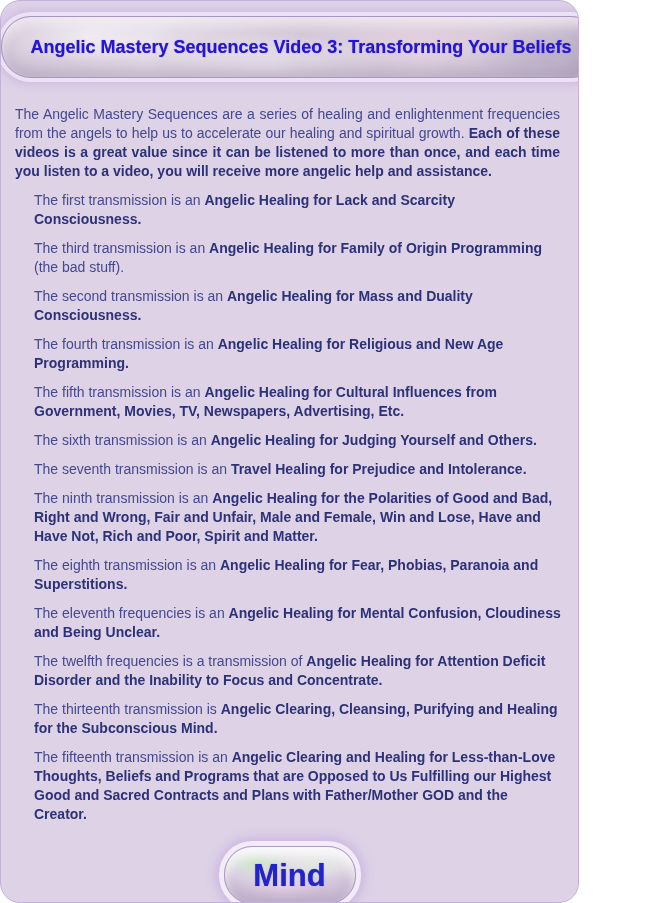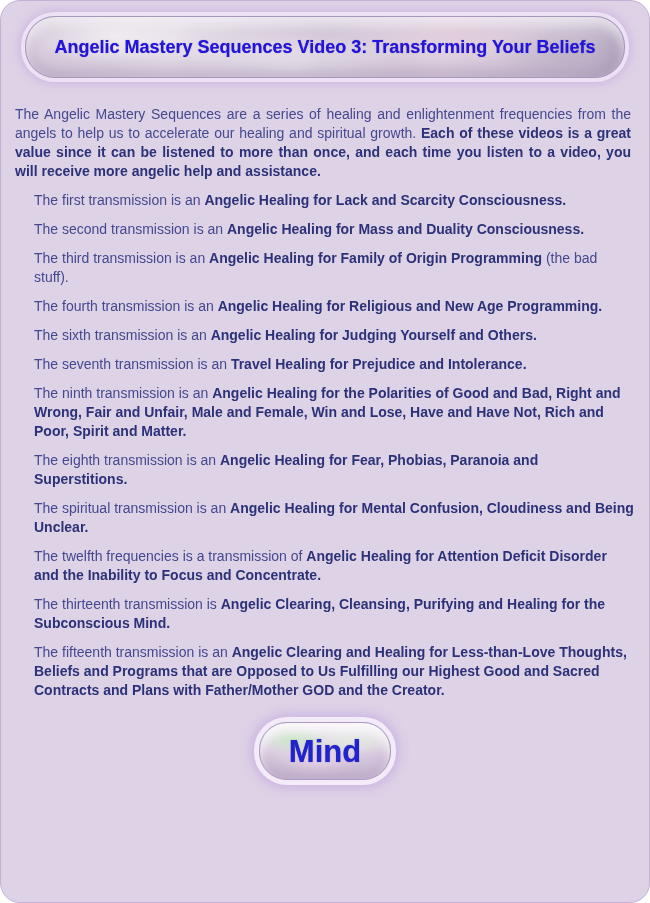--- a/index.html
+++ b/index.html
@@ -3,21 +3,21 @@
 <meta charset="utf-8">
 <style>
   html, body {
     margin: 0;
     padding: 0;
     background: #ffffff;
     font-family: "Liberation Sans", sans-serif;
   }
   .page {
     position: relative;
-    width: 650px;
+    width: 579px;
     height: 903px;
     box-sizing: border-box;
     background: #ddd2e6;
     border: 1px solid #c4b1d6;
     border-radius: 20px;
     overflow: hidden;
   }
   
   .title-banner {
     margin: 15px auto 0 auto;
@@ -109,37 +109,38 @@
   <div class="title-banner">
     <span class="page-title">Angelic Mastery Sequences Video 3: Transforming Your Beliefs</span>
   </div>
 
   <div class="content">
 
     <p class="intro"><span>The Angelic Mastery Sequences are a series of healing and enlightenment frequencies from the angels to help us to accelerate our healing and spiritual growth. </span><span class="b">Each of these videos is a great value since it can be listened to more than once, and each time you listen to a video, you will receive more angelic help and assistance.</span></p>
 
     <p class="item"><span>The first transmission is an </span><span class="b">Angelic Healing for Lack and Scarcity Consciousness.</span><span></span></p>
 
+    <p class="item"><span>The third transmission is an </span><span class="b">Angelic Healing for Family of Origin Programming</span><span> (the bad stuff).</span></p>
+
     <p class="item"><span>The second transmission is an </span><span class="b">Angelic Healing for Mass and Duality Consciousness.</span><span></span></p>
-
-    <p class="item"><span>The third transmission is an </span><span class="b">Angelic Healing for Family of Origin Programming</span><span> (the bad stuff).</span></p>
 
     <p class="item"><span>The fourth transmission is an </span><span class="b">Angelic Healing for Religious and New Age Programming.</span><span></span></p>
 
+    <p class="item"><span>The fifth transmission is an </span><span class="b">Angelic Healing for Cultural Influences from Government, Movies, TV, Newspapers, Advertising, Etc.</span><span></span></p>
 
     <p class="item"><span>The sixth transmission is an </span><span class="b">Angelic Healing for Judging Yourself and Others.</span><span></span></p>
 
     <p class="item"><span>The seventh transmission is an </span><span class="b">Travel Healing for Prejudice and Intolerance.</span><span></span></p>
 
     <p class="item"><span>The ninth transmission is an </span><span class="b">Angelic Healing for the Polarities of Good and Bad, Right and Wrong, Fair and Unfair, Male and Female, Win and Lose, Have and Have Not, Rich and Poor, Spirit and Matter.</span><span></span></p>
 
     <p class="item"><span>The eighth transmission is an </span><span class="b">Angelic Healing for Fear, Phobias, Paranoia and Superstitions.</span><span></span></p>
 
 
-    <p class="item"><span>The spiritual transmission is an </span><span class="b">Angelic Healing for Mental Confusion, Cloudiness and Being Unclear.</span><span></span></p>
+    <p class="item"><span>The eleventh frequencies is an </span><span class="b">Angelic Healing for Mental Confusion, Cloudiness and Being Unclear.</span><span></span></p>
 
     <p class="item"><span>The twelfth frequencies is a transmission of </span><span class="b">Angelic Healing for Attention Deficit Disorder and the Inability to Focus and Concentrate.</span><span></span></p>
 
     <p class="item"><span>The thirteenth transmission is </span><span class="b">Angelic Clearing, Cleansing, Purifying and Healing for the Subconscious Mind.</span><span></span></p>
 
 
     <p class="item"><span>The fifteenth transmission is an </span><span class="b">Angelic Clearing and Healing for Less-than-Love Thoughts, Beliefs and Programs that are Opposed to Us Fulfilling our Highest Good and Sacred Contracts and Plans with Father/Mother GOD and the Creator.</span><span></span></p>
 
     <div class="order-wrap">
       <div class="order-button">

